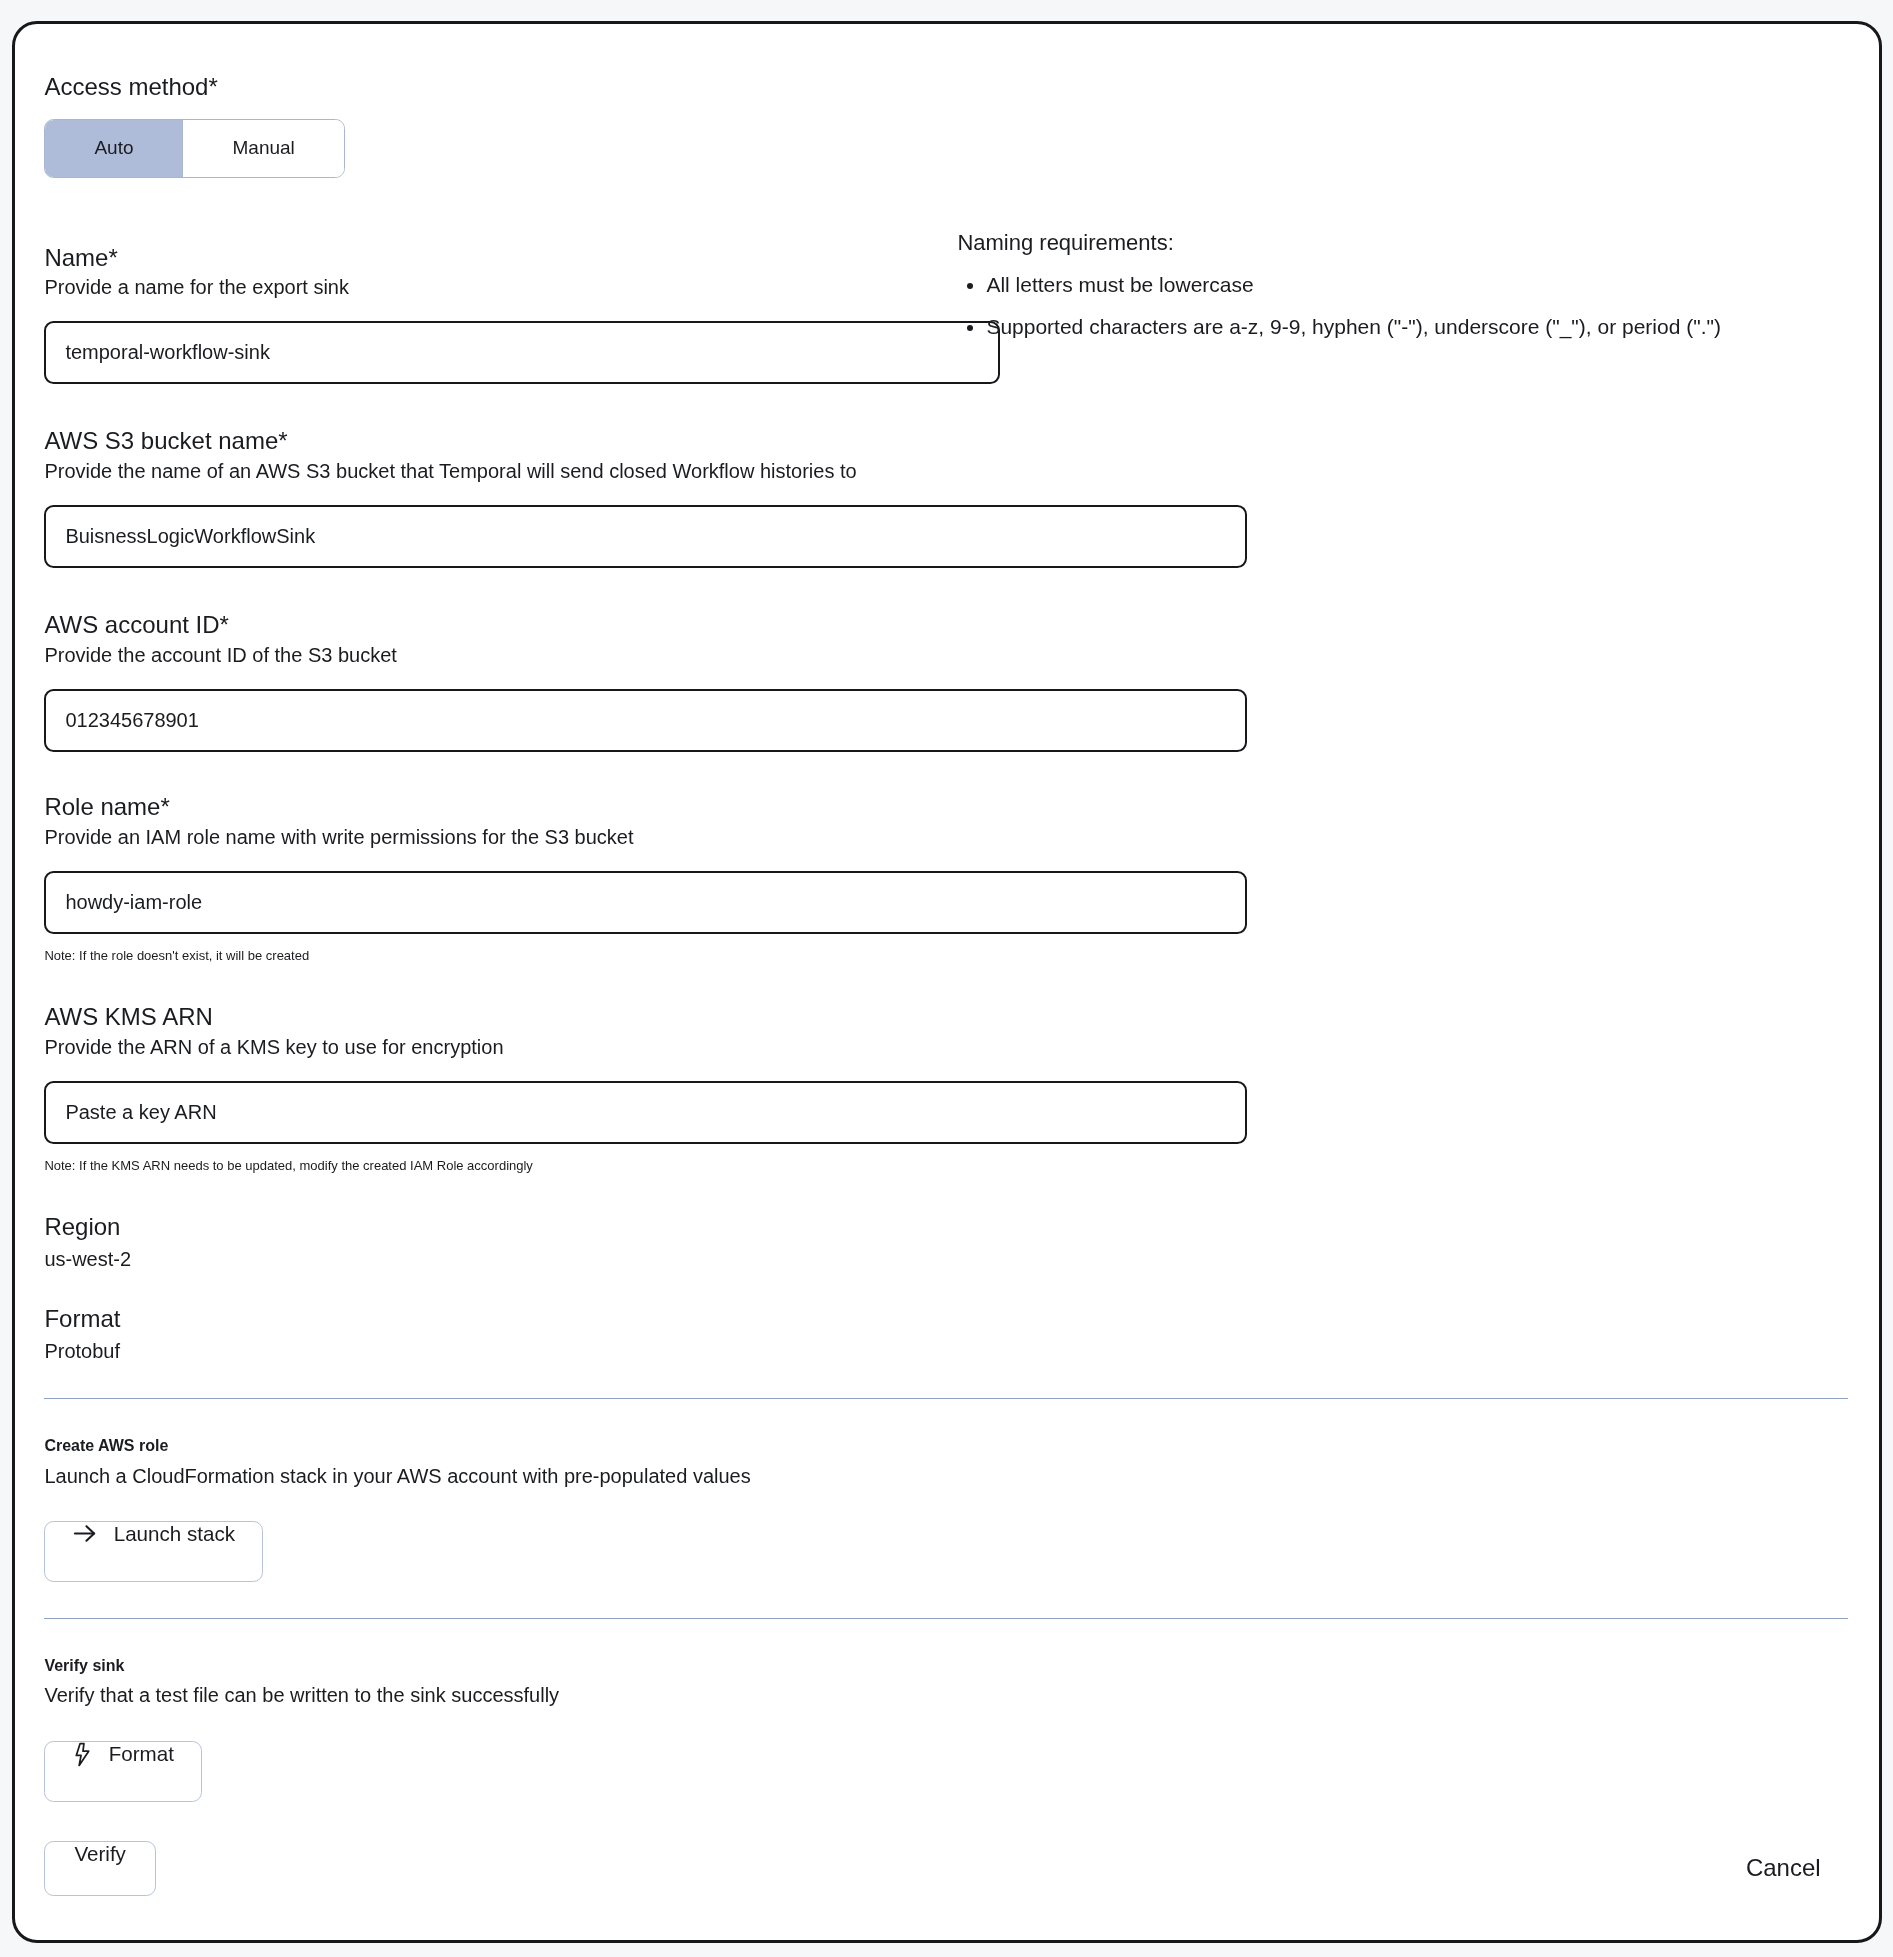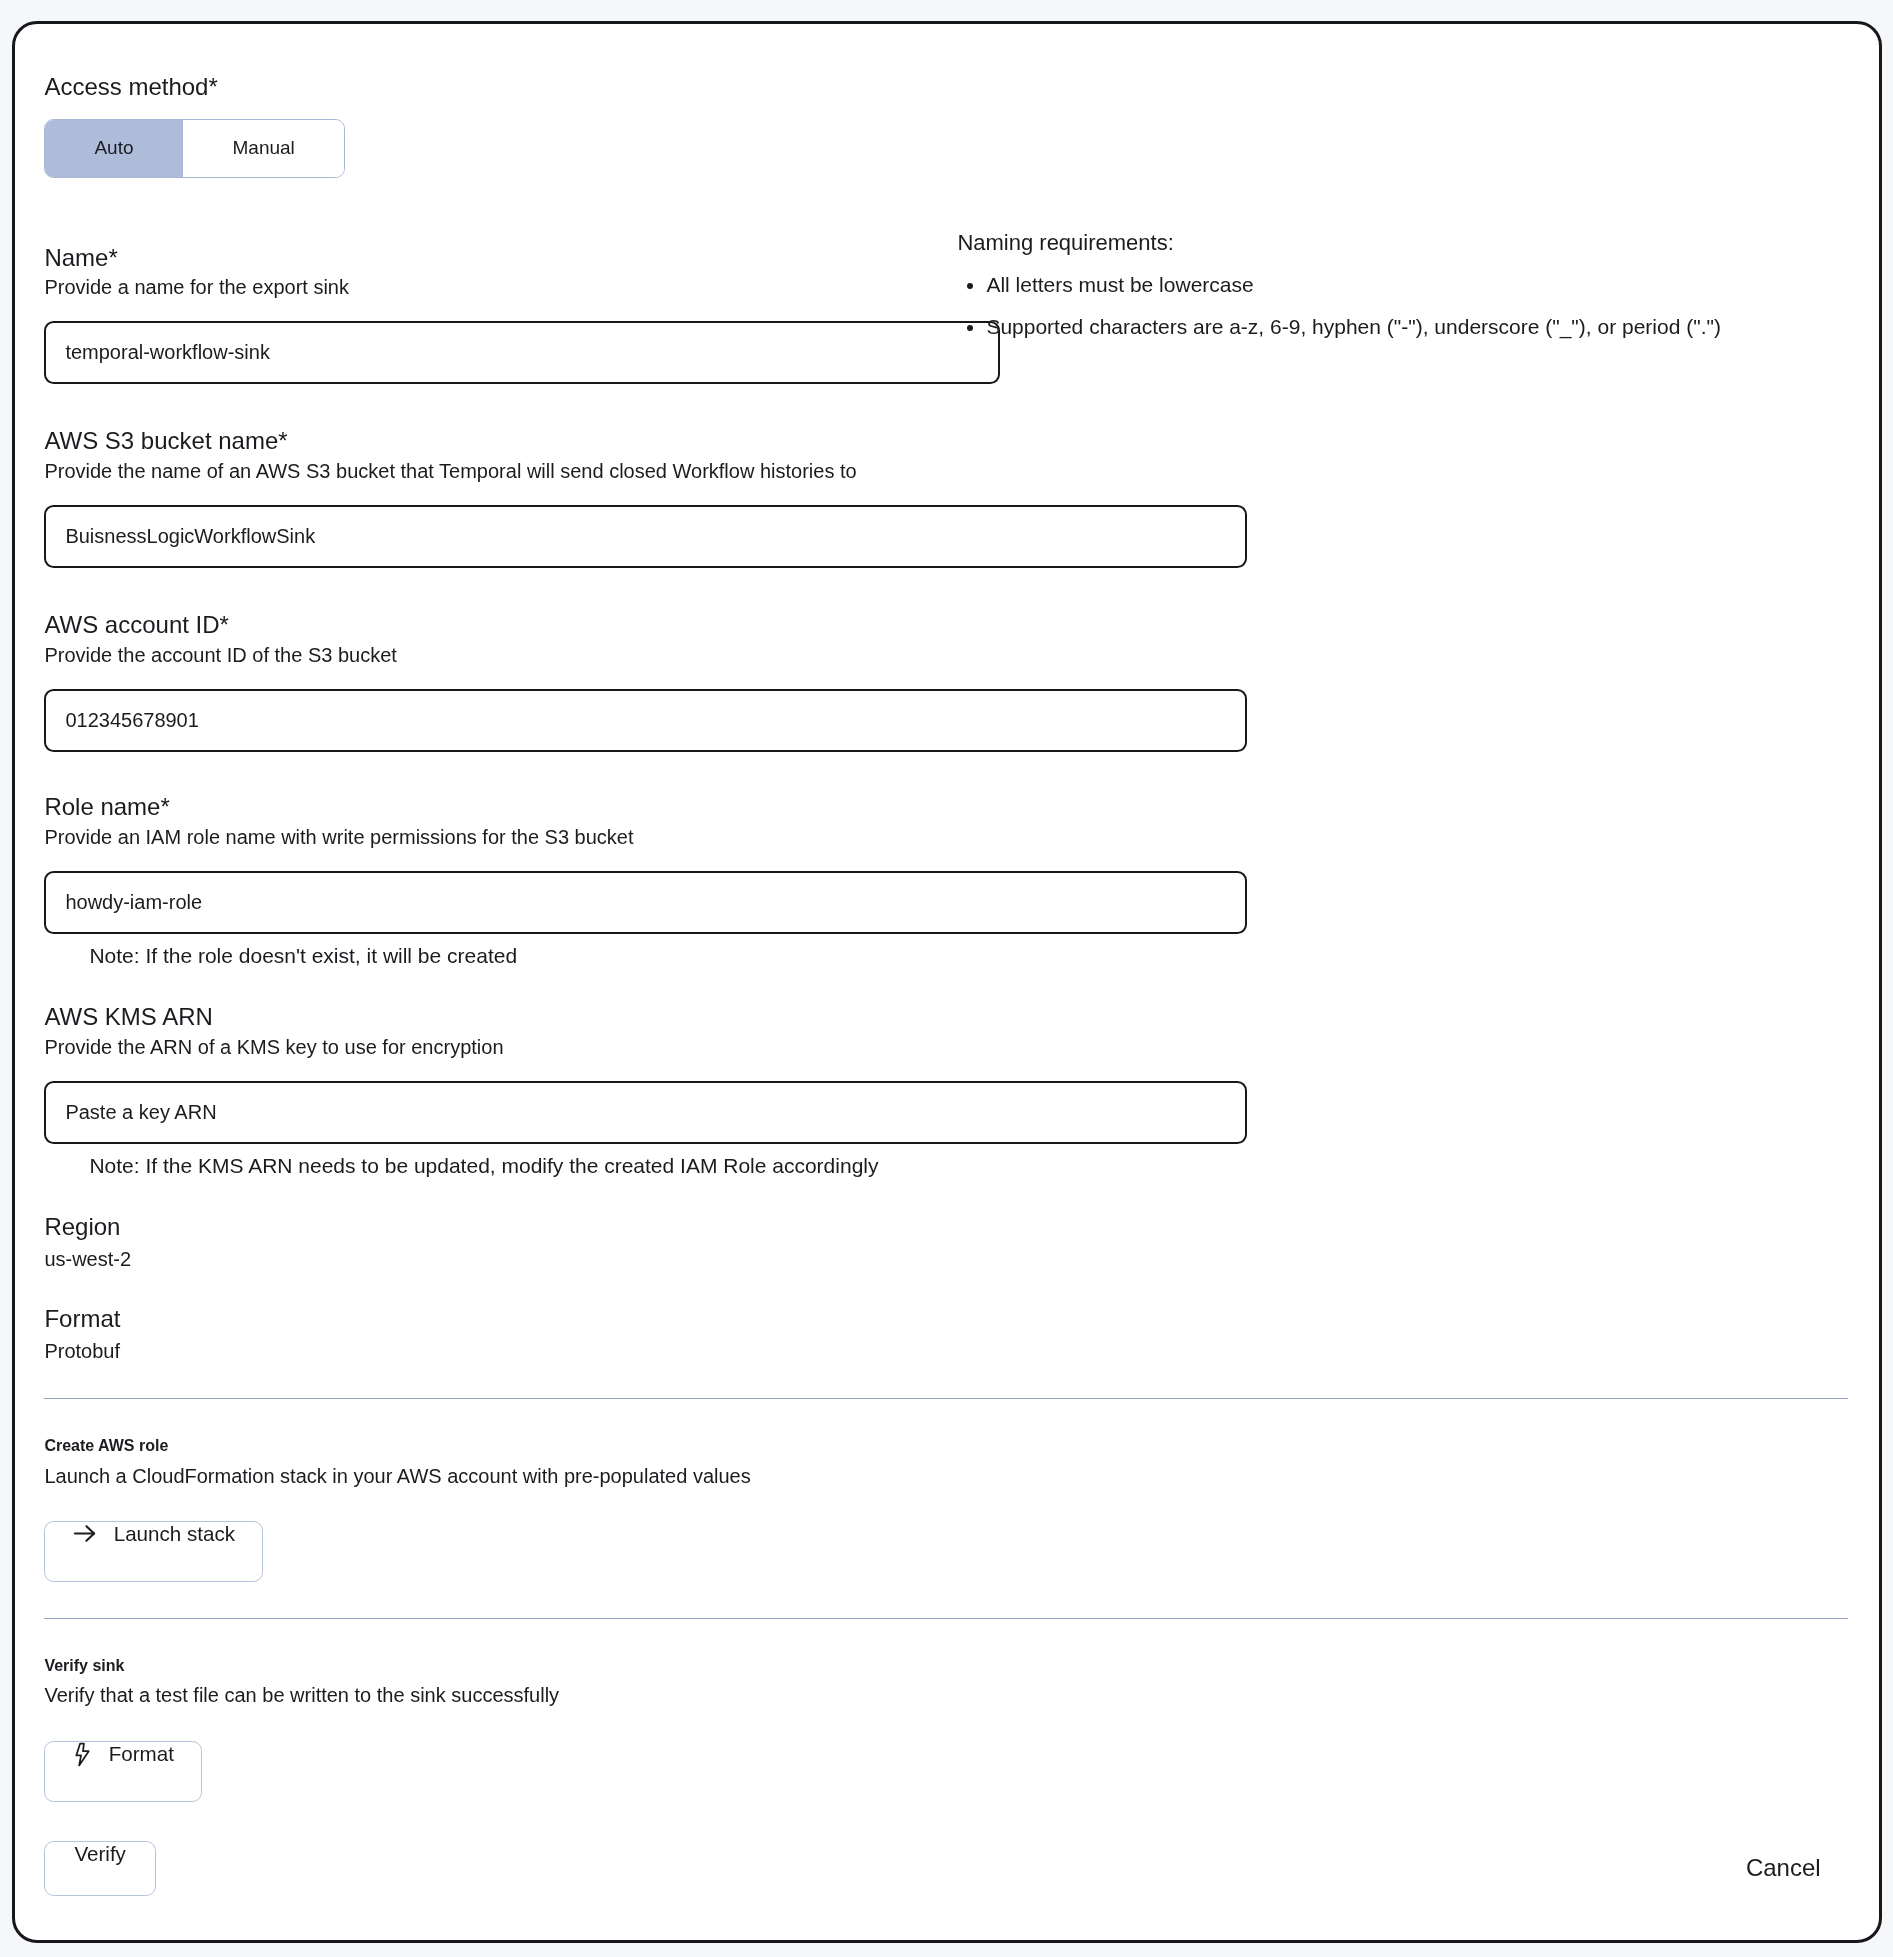--- a/index.html
+++ b/index.html
@@ -57,21 +57,21 @@
     border-radius: 9.6px;
     background: #fff;
     font-family: "Liberation Sans", sans-serif;
     font-size: 20px;
     color: #1b1c20;
     padding: 0 19px;
   }
   .text-input::placeholder { color: #1b1c20; opacity: 1; }
   .input-narrow { width: 956px; }
 
-  .note { font-size: 21px; line-height: 21px; margin-top: 11.5px; margin-left: 45px; }
+  .note { font-size: 13px; line-height: 21px; margin-top: 11.5px; }
 
   .two-col { display: flex; margin-top: 50px; }
   .col-left { width: 884px; flex: none; }
   .col-right { margin-left: 29px; width: 860px; flex: none; }
   .req-title { font-size: 22px; line-height: 29px; }
   .req-list { margin: 13.4px 0 0 0; padding-left: 29px; }
   .req-list li { font-size: 21px; line-height: 30px; margin-bottom: 12.4px; }
 
   .field { margin-top: 44px; }
   .kv { margin-top: 40px; }
@@ -129,21 +129,21 @@
   <div class="two-col">
     <div class="col-left">
       <div class="label">Name*</div>
       <div class="desc">Provide a name for the export sink</div>
       <input class="text-input input-narrow" type="text" value="temporal-workflow-sink" style="">
     </div>
     <div class="col-right">
       <div class="req-title">Naming requirements:</div>
       <ul class="req-list">
         <li>All letters must be lowercase</li>
-        <li>Supported characters are a-z, 6-9, hyphen ("-"), underscore ("_"), or period (".")</li>
+        <li>Supported characters are a-z, 9-9, hyphen ("-"), underscore ("_"), or period (".")</li>
       </ul>
     </div>
   </div>
 
   <div class="field">
     <div class="label">AWS S3 bucket name*</div>
     <div class="desc">Provide the name of an AWS S3 bucket that Temporal will send closed Workflow histories to</div>
     <input class="text-input" type="text" value="BuisnessLogicWorkflowSink" style="">
   </div>
 

